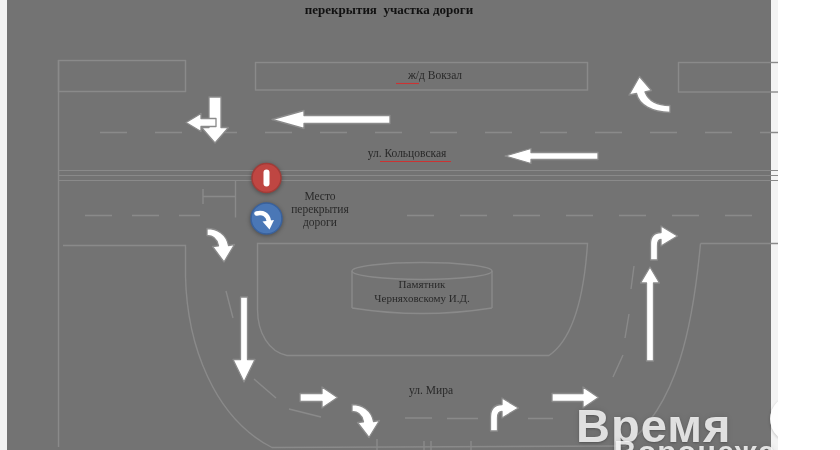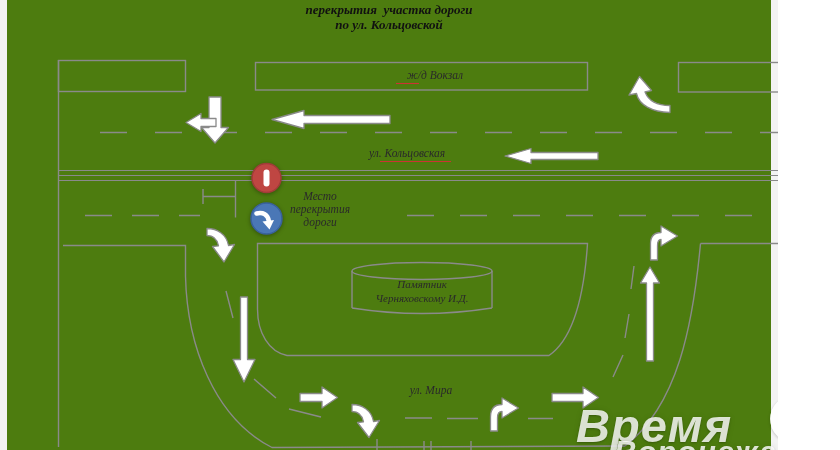--- a/index.html
+++ b/index.html
@@ -1,19 +1,18 @@
 <!DOCTYPE html>
 <html><head>
 <meta charset="utf-8">
 <style>
   html,body{margin:0;padding:0;background:#ffffff;}
   #stage{
-    position:relative;width:778px;height:450px;background:#4d7c0f;overflow:hidden;
+    position:relative;width:778px;height:450px;background:#737373;overflow:hidden;
     font-family:"Liberation Serif","DejaVu Serif",serif;
-    font-style:italic;
   }
   .gutter{position:absolute;top:0;bottom:0;width:7px;background:#f3f3f3;}
   #gutter-left{left:0;} #gutter-right{right:0;}
   #title{
     position:absolute;top:2px;left:0;width:100%;text-align:center;
     font-weight:bold;font-size:13px;line-height:15px;color:#111;
   }
   #title div{white-space:pre;}
   svg{position:absolute;left:0;top:0;}
   .ln{stroke:var(--line,#8a8a8a);fill:none;stroke-width:1.4;}
@@ -32,21 +31,20 @@
 </style>
 </head>
 <body>
 
 <div id="stage" style="--line: #8a8a8a; --text: #2a2a2a; --underline: #cc3333;">
   <div class="gutter" id="gutter-left"></div>
   <div class="gutter" id="gutter-right"></div>
 
   <div id="title">
     <div>перекрытия  участка дороги</div>
-    <div>по ул. Кольцовской</div>
   </div>
 
   <svg width="840" height="450" viewBox="0 0 840 450">
 
     <path class="ln" d="M58.5,60 V447"></path>
     <path class="ln" d="M800.5,62 V450"></path>
 
     <rect class="ln" x="58.5" y="60.5" width="127" height="31"></rect>
     <rect class="ln" x="255.5" y="62.5" width="332" height="27.5"></rect>
     <rect class="ln" x="678.5" y="62.5" width="122" height="29.5"></rect>

